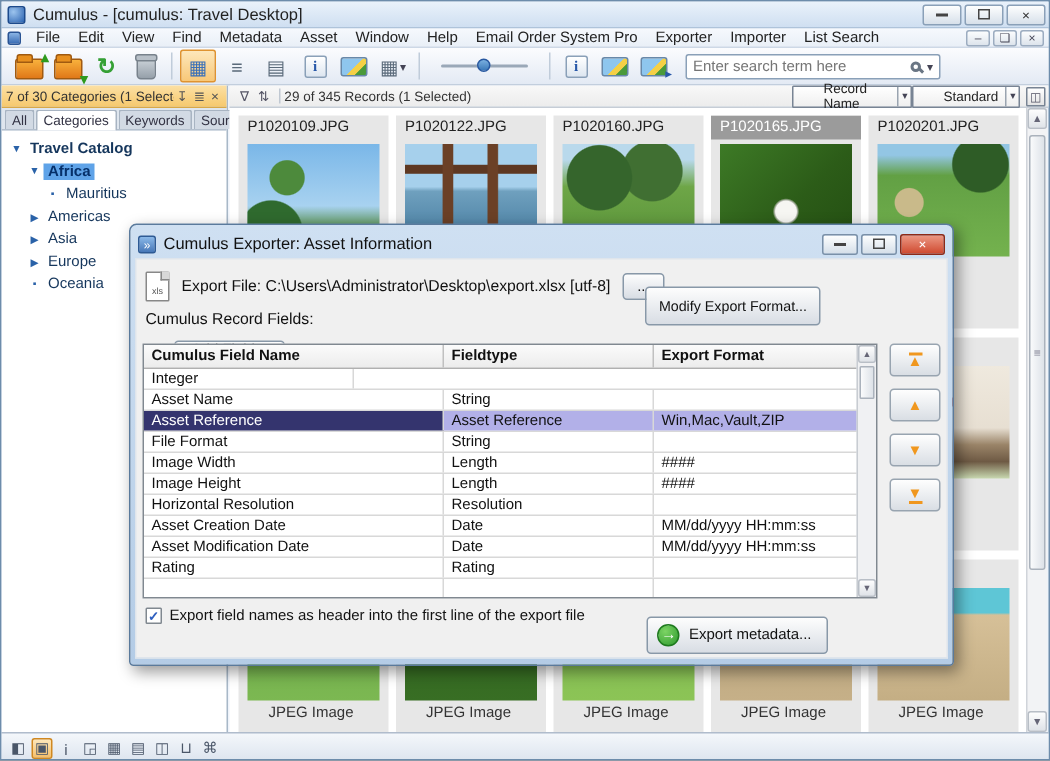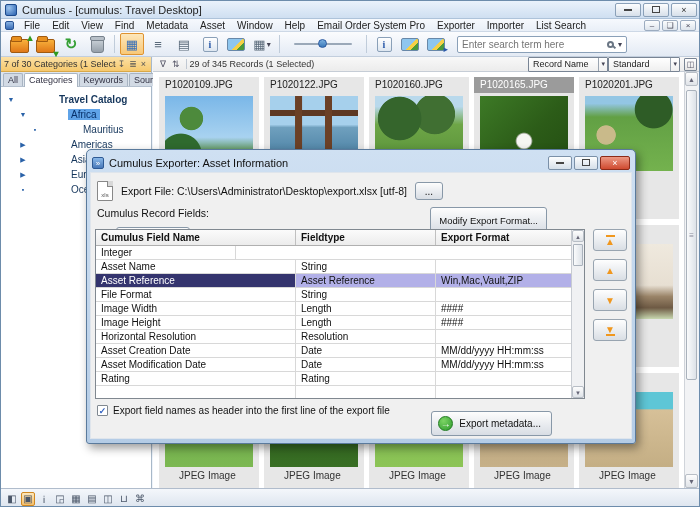--- a/index.html
+++ b/index.html
@@ -79,35 +79,35 @@
     background:#fff; border-right:1px solid #a8b8c8; }
   .cat-header { height:15px; background:linear-gradient(#fce0a4,#f6c96e); border-bottom:1px solid #d8a848;
     display:flex; align-items:center; padding:0 3px; }
   .cat-header-text { font-size:9px; color:#333; flex:1; white-space:nowrap; overflow:hidden; }
   .hd-ic { font-size:9px; color:#555; padding:0 2px; }
   .cat-tabs { height:15px; background:#dfe6ee; border-bottom:1px solid #b4c0ce; display:flex; align-items:flex-end; padding-left:2px; }
   .tab { font-size:9px; color:#334; padding:1px 4px; background:#d2dae4; border:1px solid #a8b4c2;
     border-bottom:none; border-radius:2px 2px 0 0; margin-right:1px; }
   .tab.active { background:#fff; position:relative; top:1px; padding-bottom:2px; }
   .cat-tree { padding-top:5px; }
-  .tree-item { height:15px; display:flex; align-items:center; font-size:10px; color:#15365c;gap:39px; }
+  .tree-item { height:15px; display:flex; align-items:center; font-size:10px; color:#15365c; }
   .expander { width:12px; font-size:7px; color:#2a62a8; text-align:center; }
   .tree-label { padding:0 3px; }
   .tree-label.bold { font-weight:bold; }
   .tree-label.selected { background:#5fa3e8; color:#06306a; }
 
   
   .rec-header { position:absolute; left:152px; top:56px; width:548px; height:15px;
     background:linear-gradient(#f8f8f8,#ececec); border-bottom:1px solid #c6cdd6;
     display:flex; align-items:center; padding:0 4px; }
   .rh-ic { font-size:9px; color:#556; padding:0 3px; }
   .rh-sep { width:1px; height:10px; background:#c0c8d2; margin:0 3px; }
   .rec-count { font-size:9px; color:#333; }
   .dd { height:15px; border:1px solid #788494; background:linear-gradient(#fff,#efefef);
-    display:flex; align-items:center; font-size:9px; color:#222; padding-left:4px; border-radius:1px; }
+    display:flex; align-items:center; font-size:9px; color:#222; padding-left:20px; border-radius:1px; }
   .dd .dd-arr { font-size:7px; color:#445; border-left:1px solid #9aa4b0; padding:0 2px; margin-left:auto; height:100%; display:flex; align-items:center; }
   .dd.rn { width:80px; margin-left:auto; }
   .dd.vs { width:72px; margin-left:0; }
   .rh-btn { width:13px; height:13px; border:1px solid #788494; border-radius:1px; margin-left:4px;
     background:linear-gradient(#fff,#e4e4e4); font-size:8px; color:#556; text-align:center; line-height:11px; }
 
   
   .rec-area { position:absolute; left:152px; top:71px; width:531px; height:416px; background:#fff;
     overflow:hidden; padding:5px 0 0 6px; display:grid; grid-template-columns:repeat(5,100px);
     grid-auto-rows:142px; gap:6px 5px; align-content:start; }
@@ -156,21 +156,21 @@
     position:relative; font-size:6px; color:#555; text-align:center; line-height:26px; }
   .doc-icon::before { content:""; position:absolute; right:-1px; top:-1px; width:5px; height:5px;
     background:#d8d8d8; border-left:1px solid #888; border-bottom:1px solid #888; }
   .lbl { font-size:10.5px; color:#111; }
   .btn { border:1px solid #8898a8; border-radius:3px; background:linear-gradient(#fdfdfd,#d8dde4);
     font-size:10px; color:#111; font-family:"Liberation Sans",sans-serif;
     display:inline-flex; align-items:center; justify-content:center; }
   .btn.browse { width:28px; height:18px; }
   .fields-row { position:absolute; left:6px; top:34px; height:20px; display:flex; align-items:center; gap:8px;flex-direction:column; }
   .btn.addfield { width:74px; height:18px; }
-  .btn.modify { position:absolute; top:34px; right:84px; height:18px; padding:12px 8px; font-size:9.5px; }
+  .btn.modify { position:absolute; top:18px; right:84px; height:18px; padding:12px 8px; font-size:9.5px; }
 
   .dlg-table { position:absolute; left:4px; top:56px; width:490px; height:170px;
     background:#fff; border:1px solid #808890; overflow:hidden; }
   .trow { display:flex; height:14px; border-bottom:1px solid #d8d8d8; }
   .trow.thead { height:16px; background:linear-gradient(#fbfbfb,#ececec); border-bottom:1px solid #b0b0b0; font-weight:bold; }
   .tcell { font-size:10px; color:#111; padding:0 5px; line-height:14px; white-space:nowrap; overflow:hidden; border-right:1px solid #d8d8d8; }
   .thead .tcell { line-height:16px; border-right:1px solid #c0c0c0; }
   .tcell.c0 { width:200px; } .tcell.c1 { width:140px; } .tcell.c2 { width:136px; border-right:none; }
   .trow.sel .tcell.c0 { background:#34346e; color:#fff; }
   .trow.sel .tcell.c1, .trow.sel .tcell.c2 { background:#b2b0e8; }
@@ -310,21 +310,21 @@
         <span class="tab">All</span>
         <span class="tab active">Categories</span>
         <span class="tab">Keywords</span>
         <span class="tab">Sources</span>
       </div>
     <div class="cat-tree" id="cat-tree">
         <div class="tree-item" style="padding-left: 4px;">
           <span class="expander">▼</span>
           <span class="tree-label bold">Travel Catalog</span>
         </div>
-        <div class="tree-item" style="padding-left: 16px;">
+        <div class="tree-item" style="padding-left: 16px; font-weight: bold;">
           <span class="expander">▼</span>
           <span class="tree-label selected">Africa</span>
         </div>
         <div class="tree-item" style="padding-left: 28px;">
           <span class="expander">▪</span>
           <span class="tree-label">Mauritius</span>
         </div>
         <div class="tree-item" style="padding-left: 16px;">
           <span class="expander">▶</span>
           <span class="tree-label">Americas</span>

